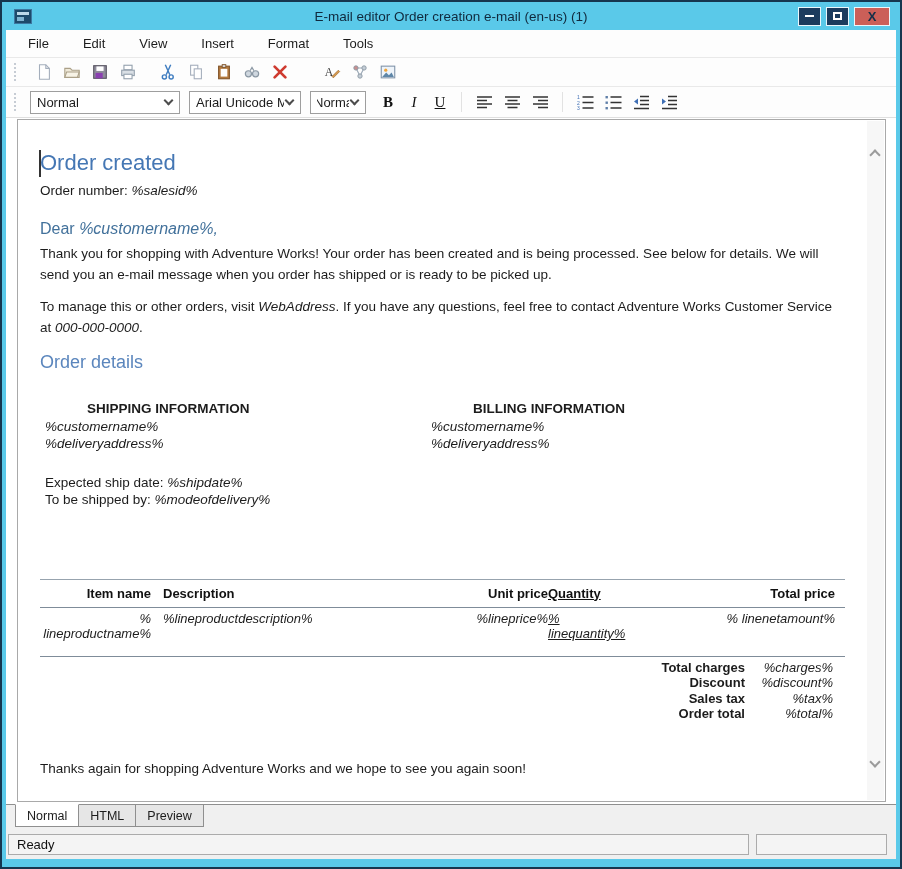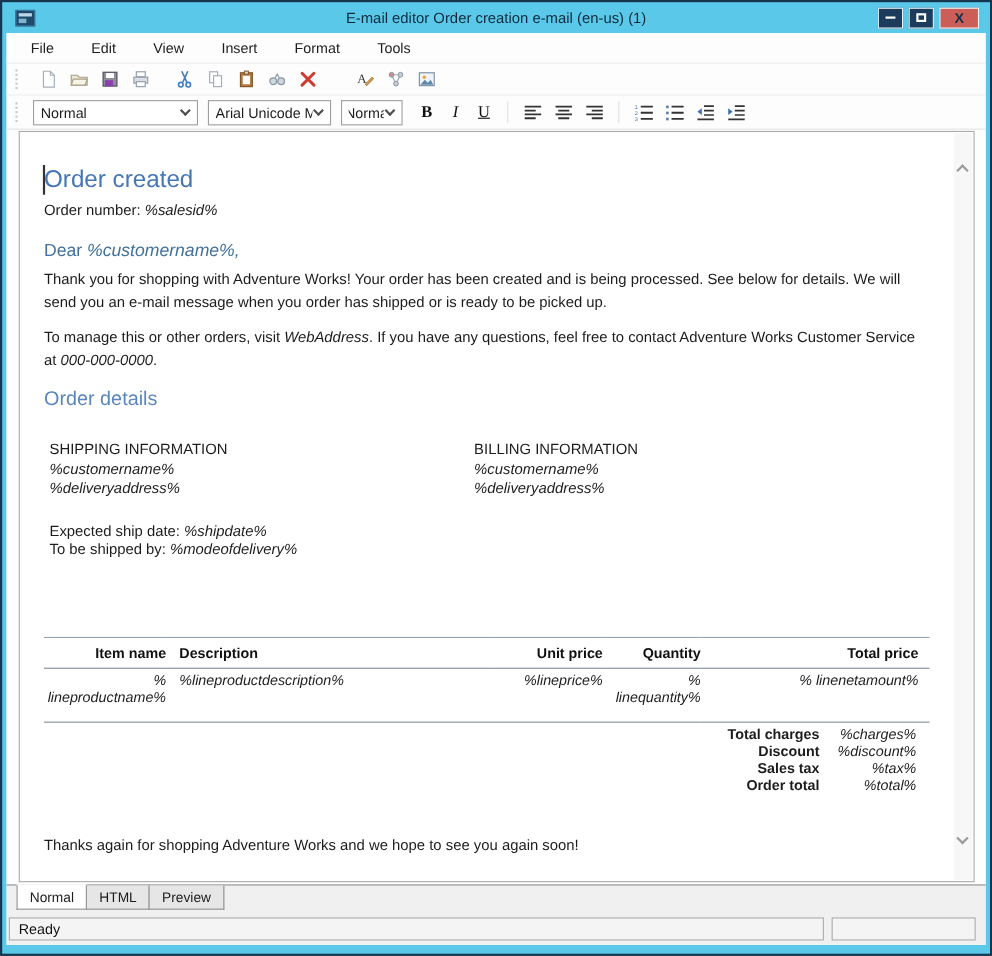--- a/index.html
+++ b/index.html
@@ -80,30 +80,30 @@
   .h-order-created { font-size:22px; line-height:27px; font-weight:400; color:#4577b4; }
   .order-number { margin-top:4px; }
   .h-dear { margin-top:18px; font-size:16px; line-height:19px; color:#42719b; }
   .para1 { margin-top:5px; }
   .para2 { margin-top:11px; }
   .h-details { margin-top:13px; font-size:18px; line-height:22px; color:#5b86bd; }
   .it { font-style:italic; }
 
   .infoblock { margin-top:27px; margin-left:5px; display:flex; font-size:13.5px; line-height:17.5px; }
   .infocol-left { width:386px; flex:0 0 auto; }
-  .info-title { font-weight:normal; }
+  .info-title { font-weight:bold;margin-left:42px; }
   .shipdates { margin-top:21px; margin-left:5px; font-size:13.5px; line-height:17.5px; }
 
   table.items { width:805px; border-collapse:collapse; margin-top:70px; border-top:1px solid #97a3ae; }
   table.items th { font-size:13px; color:#111; font-weight:bold; border-bottom:1px solid #7f8c99; padding:3px 0 3px 0; }
   table.items td { font-size:13px; font-style:italic; vertical-align:top; padding:3px 0 14px 0; border-bottom:1px solid #7f8c99; line-height:15.5px; }
   .c1 { width:111px; text-align:right; }
   .c2 { width:298px; text-align:left; padding-left:12px !important; }
   .c3 { width:99px;  text-align:right; }
-  .c4 { width:89px;  text-align:right; }
+  .c4 { width:89px;  text-align:left;text-decoration:underline; }
   .c5 { width:208px; text-align:right; padding-right:10px !important; }
 
   .totals { width:805px; margin-top:3px; }
   .trow { display:flex; justify-content:flex-end; font-size:13px; line-height:15.5px; }
   .tlabel { font-weight:bold; text-align:right; }
   .tval { width:100px; padding-right:12px; font-style:italic; text-align:right; }
 
   .closing { margin-top:36px; }
 
   

